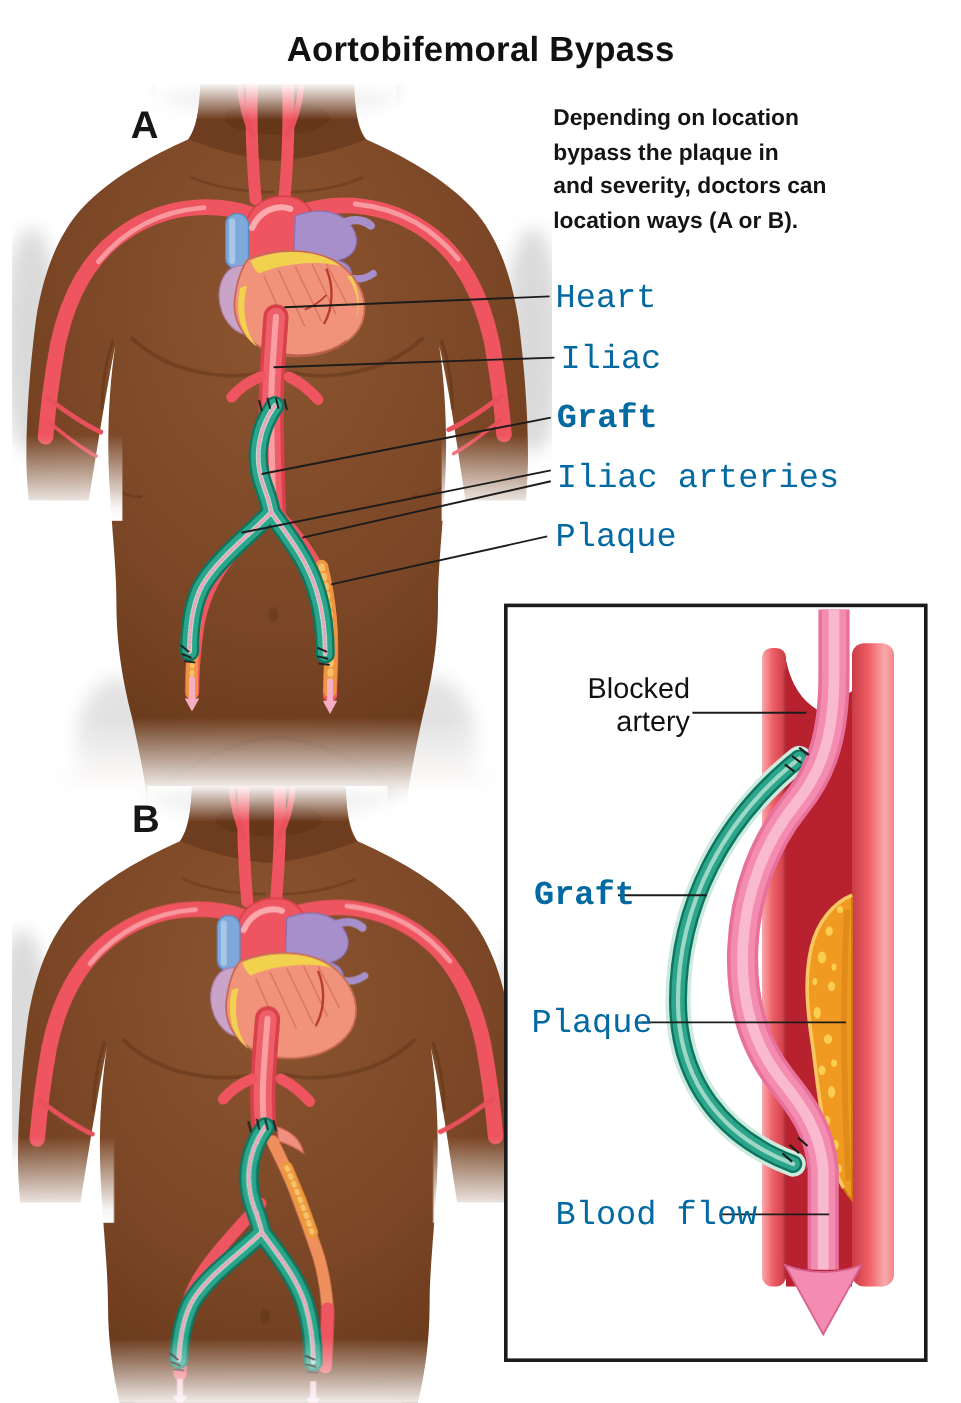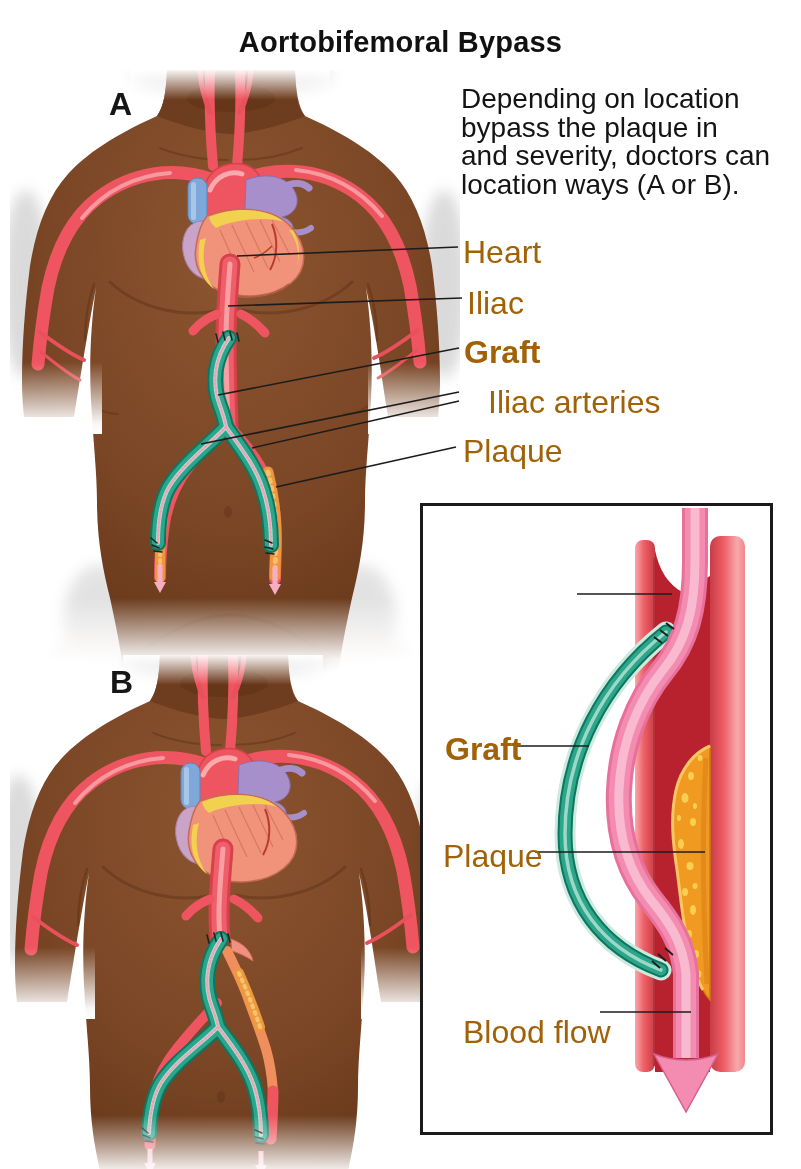--- a/index.html
+++ b/index.html
@@ -1,22 +1,22 @@
 <!DOCTYPE html>
 <html><head>
 <meta charset="utf-8">
 <style>
   html,body{margin:0;padding:0;background:#fff;}
   #canvas{position:relative;width:801px;height:1169px;background:#ffffff;overflow:hidden;
           font-family:"Liberation Sans",sans-serif;color:#111;}
   .abs{position:absolute;}
   #title{left:0;top:26px;width:801px;text-align:center;font-size:29px;font-weight:bold;letter-spacing:.2px;}
   .fig-letter{font-size:32px;font-weight:bold;color:#161616;}
-  #intro{left:461px;top:85px;width:335px;font-size:28px;line-height:28.5px;color:#141414;}
-  .lbl{font-size:32px;color:#a16207;white-space:nowrap;}
+  #intro{left:461px;top:85px;width:335px;font-size:19px;line-height:28.5px;color:#141414;font-weight:bold;}
+  .lbl{font-size:28px;color:#0369a1;white-space:nowrap;font-family:Liberation Mono, monospace;}
   .lbl.b{font-weight:bold;}
   #lbl-blocked{right:226px;top:561px;text-align:right;line-height:27px;font-size:24px;}
   #inset-box{left:420px;top:503px;width:353px;height:632px;background:#ffffff;
              border:3px solid #1b1b1b;box-sizing:border-box;z-index:4;}
   #leader-svg{left:0;top:0;z-index:6;pointer-events:none;}
   .lblwrap{z-index:7;}
   svg{display:block;}
 </style>
 </head>
 <body>
@@ -387,20 +387,24 @@
   <div id="intro" class="abs lblwrap">
     <div>Depending on location</div>
     <div>bypass the plaque in</div>
     <div>and severity, doctors can</div>
     <div>location ways (A or B).</div>
   </div>
 
   <div class="abs lblwrap lbl" style="left:463px;top:234px;">Heart</div>
   <div class="abs lblwrap lbl" style="left:467px;top:285px;">Iliac</div>
   <div class="abs lblwrap lbl b" style="left:464px;top:334px;">Graft</div>
-  <div class="abs lblwrap lbl" style="left:464px;top:384px;margin-left:24px;">Iliac arteries</div>
+  <div class="abs lblwrap lbl" style="left:464px;top:384px;">Iliac arteries</div>
   <div class="abs lblwrap lbl" style="left:463px;top:433px;">Plaque</div>
 
+  <div id="lbl-blocked" class="abs lblwrap">
+    <div>Blocked</div>
+    <div>artery</div>
+  </div>
   <div class="abs lblwrap lbl b" style="left:445px;top:731px;">Graft</div>
   <div class="abs lblwrap lbl" style="left:443px;top:838px;">Plaque</div>
-  <div class="abs lblwrap lbl" style="left:463px;top:998px;margin-top:16px;">Blood flow</div>
+  <div class="abs lblwrap lbl" style="left:463px;top:998px;">Blood flow</div>
 
 </div>
 
 </body></html>

